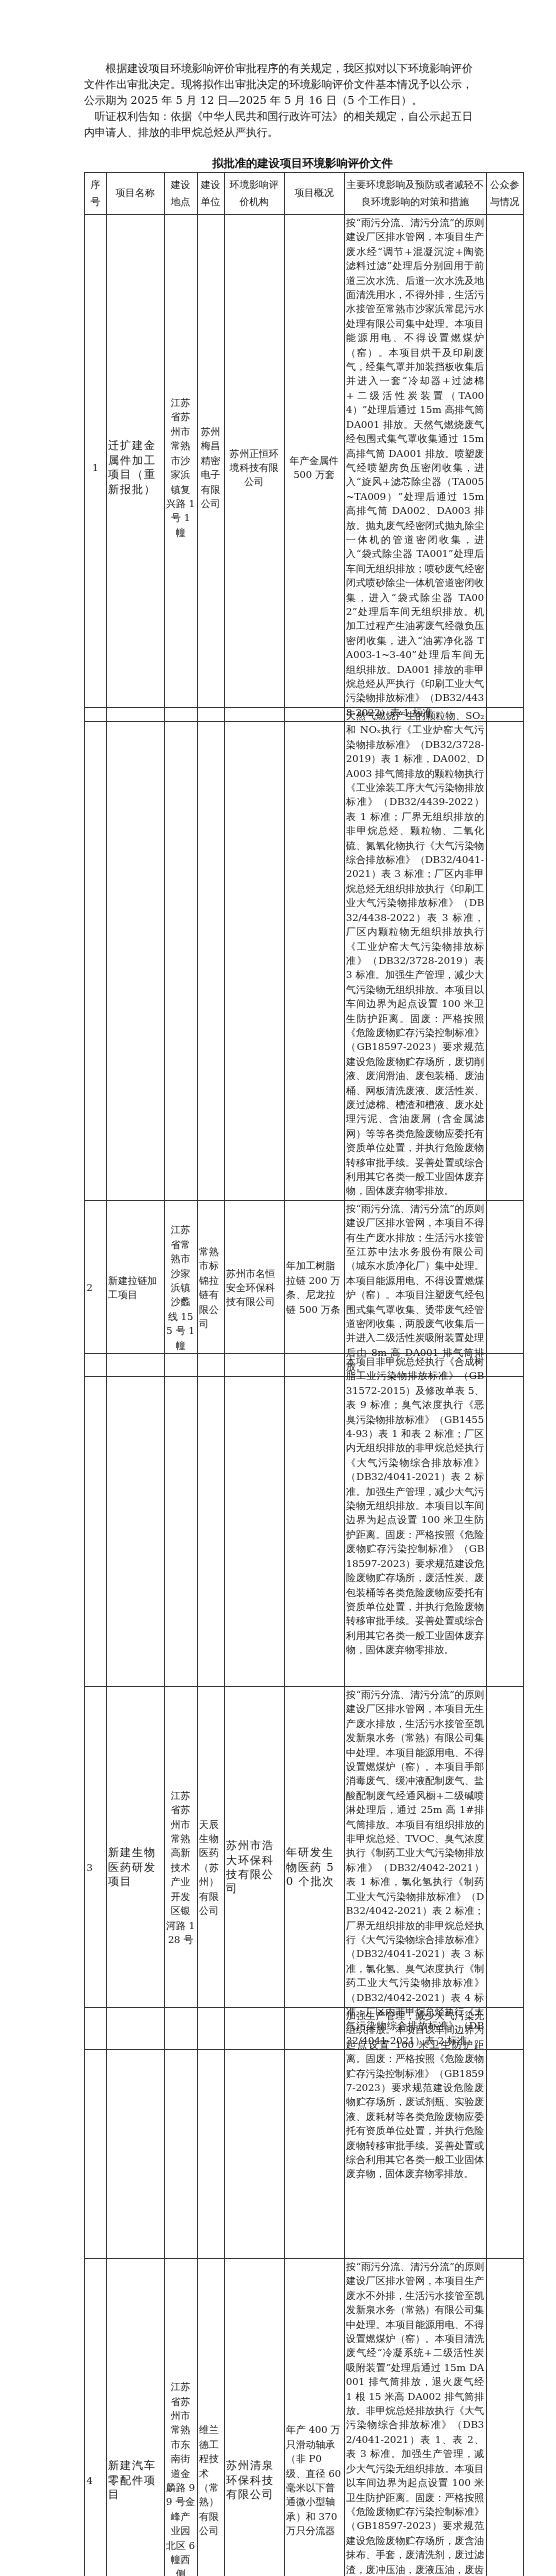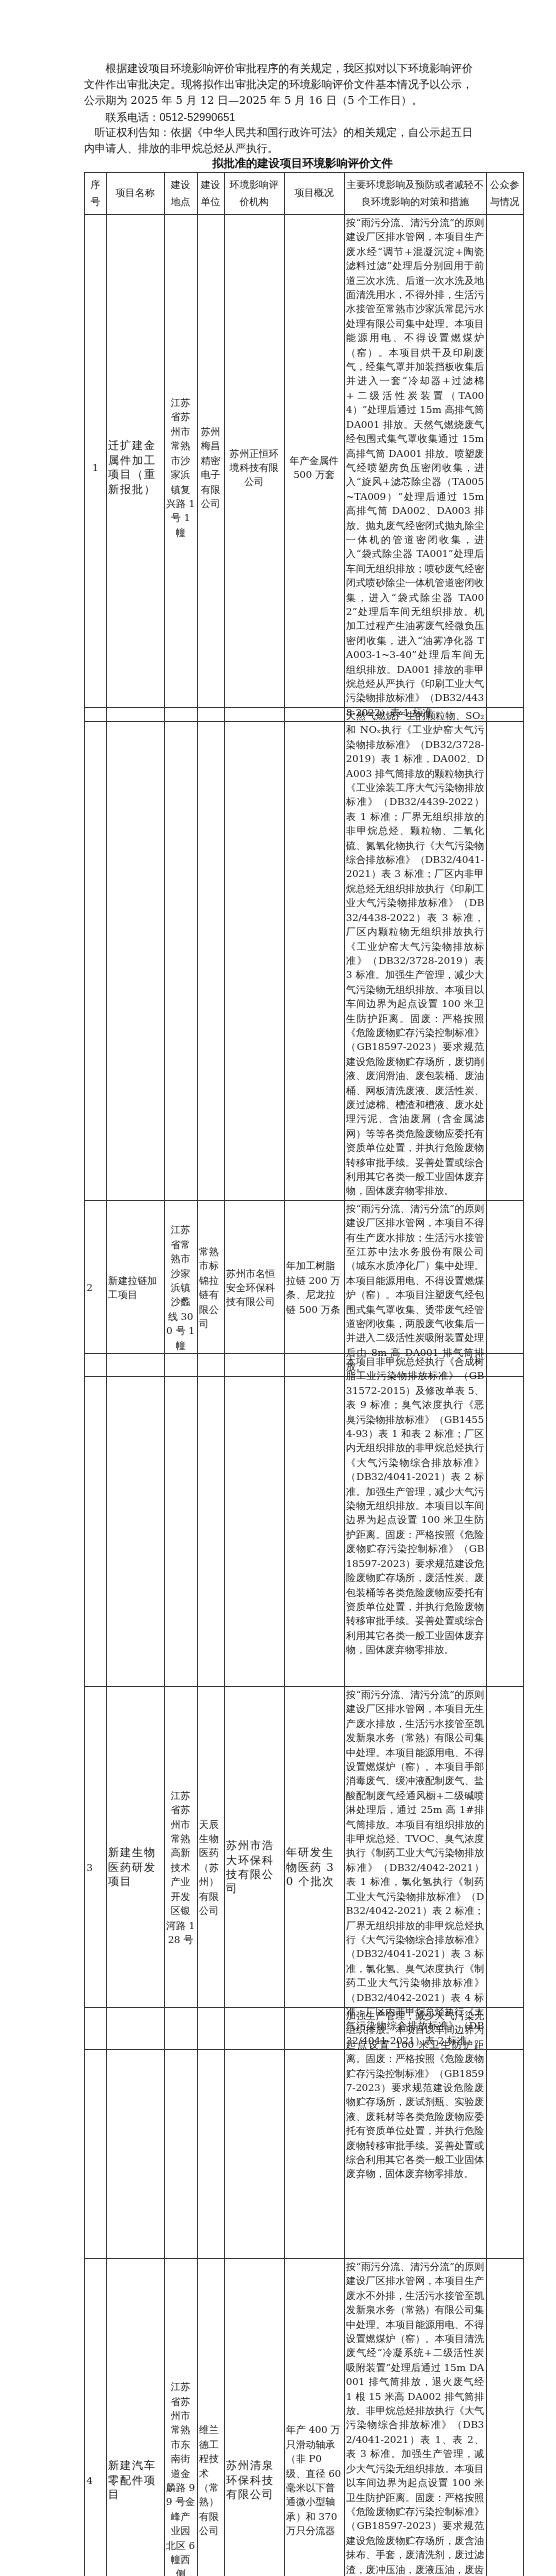--- a/index.html
+++ b/index.html
@@ -14,21 +14,20 @@
   .seg td.m{vertical-align:top;text-align:justify;margin-left:8px;}
   .seg th{border:0.8px solid #333;font-weight:normal;padding:1px 1.5px;font-size:9.8px;line-height:16.5px;}
   .c{text-align:center;}
   .sm{font-size:11px;letter-spacing:1px;margin-left:13px;}
 </style>
 </head>
 <body>
 
 <div class="intro">
   <p class="indent">根据建设项目环境影响评价审批程序的有关规定，我区拟对以下环境影响评价文件作出审批决定。现将拟作出审批决定的环境影响评价文件基本情况予以公示，公示期为 2025 年 5 月 12 日—2025 年 5 月 16 日（5 个工作日）。</p>
-  <p class="contact"><span>联系电话：</span><span>0512-52990651</span></p>
   <p class="indent" style="text-indent:10.8px">听证权利告知：依据《中华人民共和国行政许可法》的相关规定，自公示起五日内申请人、排放的非甲烷总烃从严执行。</p>
 </div>
 
 <div class="title">拟批准的建设项目环境影响评价文件</div>
 
 <table class="seg" style="top:172px;">
   <colgroup>
       <col style="width:21.6px">
       <col style="width:58px">
       <col style="width:33px">
@@ -80,21 +79,21 @@
         <td></td>
         <td></td>
         <td></td>
         <td></td>
     <td class="m">天然气燃烧产生的颗粒物、SO₂和 NOₓ执行《工业炉窑大气污染物排放标准》（DB32/3728-2019）表 1 标准，DA002、DA003 排气筒排放的颗粒物执行《工业涂装工序大气污染物排放标准》（DB32/4439-2022）表 1 标准；厂界无组织排放的非甲烷总烃、颗粒物、二氧化硫、氮氧化物执行《大气污染物综合排放标准》（DB32/4041-2021）表 3 标准；厂区内非甲烷总烃无组织排放执行《印刷工业大气污染物排放标准》（DB32/4438-2022）表 3 标准，厂区内颗粒物无组织排放执行《工业炉窑大气污染物排放标准》（DB32/3728-2019）表 3 标准。加强生产管理，减少大气污染物无组织排放。本项目以车间边界为起点设置 100 米卫生防护距离。固废：严格按照《危险废物贮存污染控制标准》（GB18597-2023）要求规范建设危险废物贮存场所，废切削液、废润滑油、废包装桶、废油桶、网板清洗废液、废活性炭、废过滤棉、槽渣和槽液、废水处理污泥、含油废屑（含金属滤网）等等各类危险废物应委托有资质单位处置，并执行危险废物转移审批手续。妥善处置或综合利用其它各类一般工业固体废弃物，固体废弃物零排放。</td>
     <td></td>
   </tr>
   <tr style="height:155px">
     <td>2</td>
     <td>新建拉链加工项目</td>
-    <td class="c">江苏省常熟市沙家浜镇沙蠡线 300 号 1 幢</td>
+    <td class="c">江苏省常熟市沙家浜镇沙蠡线 155 号 1 幢</td>
     <td>常熟市标锦拉链有限公司</td>
     <td>苏州市名恒安全环保科技有限公司</td>
     <td>年加工树脂拉链 200 万条、尼龙拉链 500 万条</td>
     <td class="m">按“雨污分流、清污分流”的原则建设厂区排水管网，本项目不得有生产废水排放；生活污水接管至江苏中法水务股份有限公司（城东水质净化厂）集中处理。本项目能源用电、不得设置燃煤炉（窑）。本项目注塑废气经包围式集气罩收集、烫带废气经管道密闭收集，两股废气收集后一并进入二级活性炭吸附装置处理后由 8m 高 DA001 排气筒排放。</td>
     <td></td>
   </tr>
 </tbody>
   </table>
 
 <table class="seg" style="top:1353px;">
@@ -118,21 +117,21 @@
         <td></td>
     <td class="m">本项目非甲烷总烃执行《合成树脂工业污染物排放标准》（GB31572-2015）及修改单表 5、表 9 标准；臭气浓度执行《恶臭污染物排放标准》（GB14554-93）表 1 和表 2 标准；厂区内无组织排放的非甲烷总烃执行《大气污染物综合排放标准》（DB32/4041-2021）表 2 标准。加强生产管理，减少大气污染物无组织排放。本项目以车间边界为起点设置 100 米卫生防护距离。固废：严格按照《危险废物贮存污染控制标准》（GB18597-2023）要求规范建设危险废物贮存场所，废活性炭、废包装桶等各类危险废物应委托有资质单位处置，并执行危险废物转移审批手续。妥善处置或综合利用其它各类一般工业固体废弃物，固体废弃物零排放。</td>
     <td></td>
   </tr>
   <tr style="height:319px">
     <td>3</td>
     <td class="sm">新建生物医药研发项目</td>
     <td class="c">江苏省苏州市常熟高新技术产业开发区银河路 128 号</td>
     <td>天辰生物医药（苏州）有限公司</td>
     <td class="sm">苏州市浩大环保科技有限公司</td>
-    <td class="sm">年研发生物医药 30 个批次</td>
+    <td class="sm">年研发生物医药 50 个批次</td>
     <td class="m">按“雨污分流、清污分流”的原则建设厂区排水管网，本项目无生产废水排放，生活污水接管至凯发新泉水务（常熟）有限公司集中处理。本项目能源用电、不得设置燃煤炉（窑）。本项目手部消毒废气、缓冲液配制废气、盐酸配制废气经通风橱+二级碱喷淋处理后，通过 25m 高 1#排气筒排放。本项目有组织排放的非甲烷总烃、TVOC、臭气浓度执行《制药工业大气污染物排放标准》（DB32/4042-2021）表 1 标准，氯化氢执行《制药工业大气污染物排放标准》（DB32/4042-2021）表 2 标准；厂界无组织排放的非甲烷总烃执行《大气污染物综合排放标准》（DB32/4041-2021）表 3 标准，氯化氢、臭气浓度执行《制药工业大气污染物排放标准》（DB32/4042-2021）表 4 标准；厂区内非甲烷总烃执行《大气污染物综合排放标准》（DB32/4041-2021）表 2 标准。</td>
     <td></td>
   </tr>
 </tbody>
   </table>
 
 <table class="seg" style="top:2007px;">
   <colgroup>
       <col style="width:21.6px">
       <col style="width:58px">

